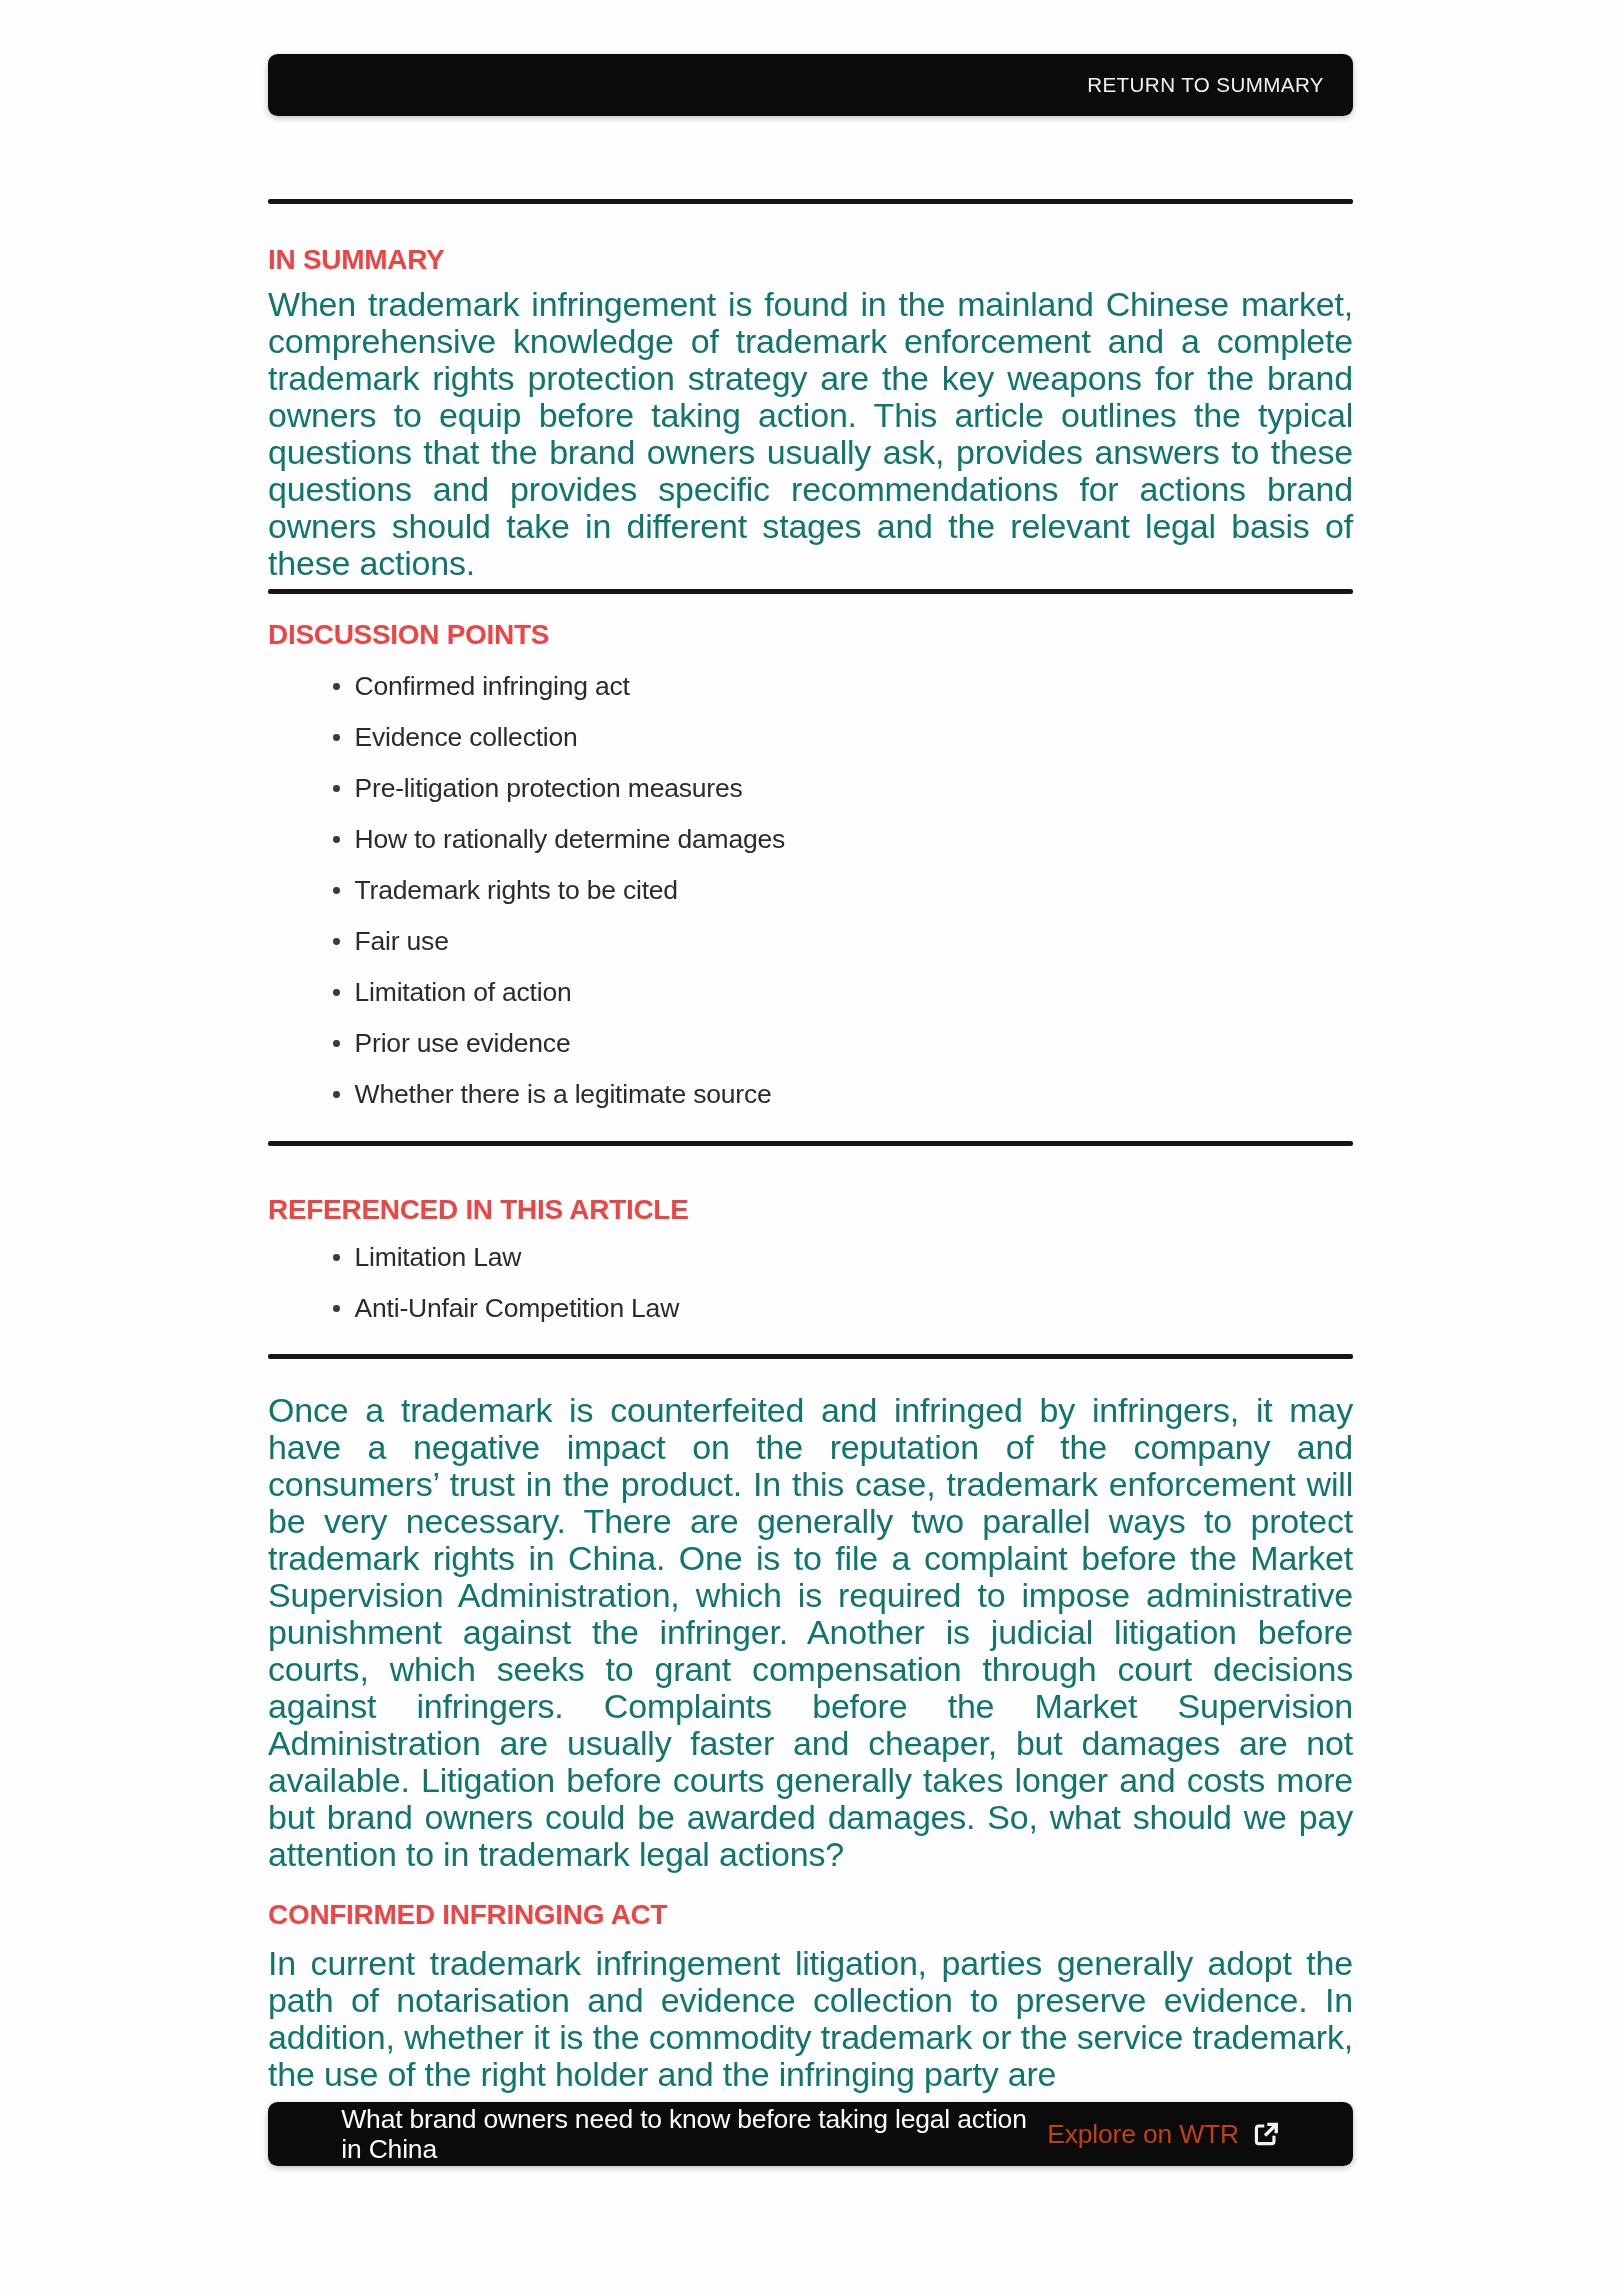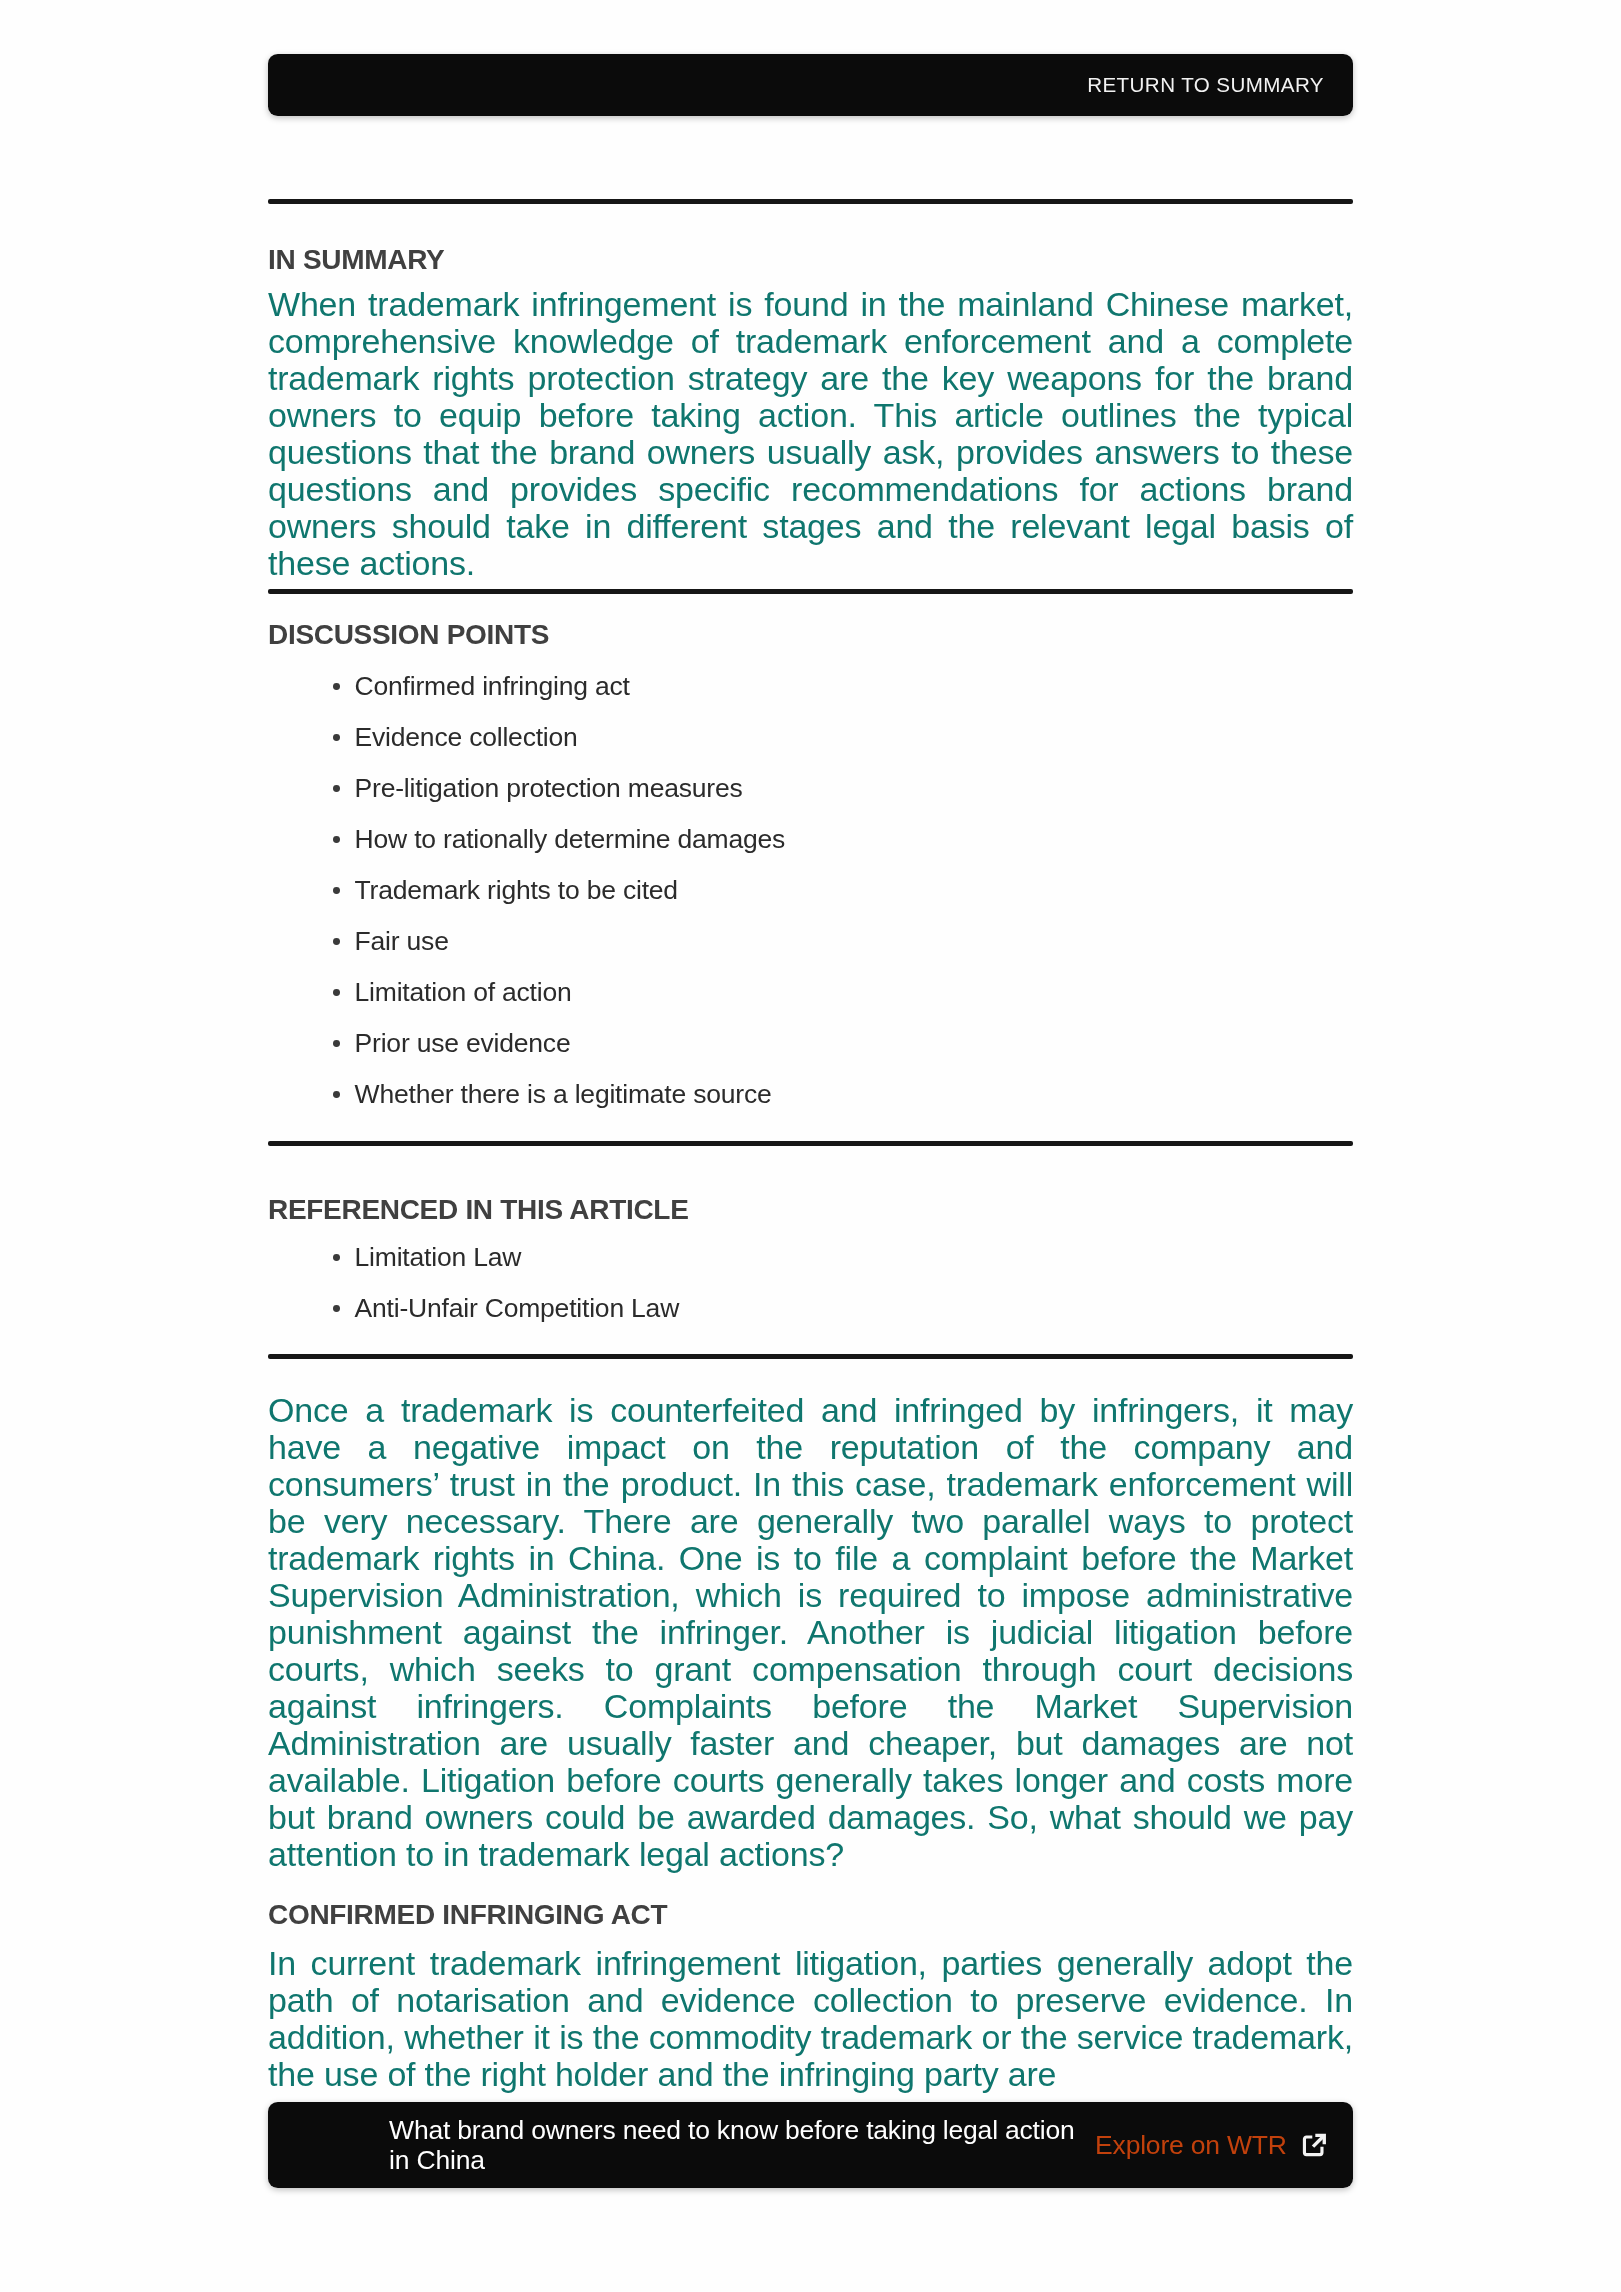--- a/index.html
+++ b/index.html
@@ -44,21 +44,21 @@
     border-radius: 2px;
   }
   .rule-1 { margin-top: 83px; }
   .rule-2 { margin-top: 7.8px; }
   .rule-3 { margin-top: 21.6px; }
   .rule-4 { margin-top: 19.6px; }
   h2.sec-heading {
     font-size: 28px;
     line-height: 33px;
     font-weight: 700;
-    color: #404040;
+    color: #ef4444;
     letter-spacing: -0.3px;
   }
   .h-in-summary   { margin-top: 39px; }
   .h-discussion   { margin-top: 23.5px; }
   .h-referenced   { margin-top: 47px; }
   .h-confirmed    { margin-top: 25.5px; }
   p.body-text {
     font-size: 34px;
     line-height: 37px;
     letter-spacing: -0.2px;
@@ -88,24 +88,24 @@
     border-radius: 50%;
     background: #3a3a3a;
     margin-right: 14.7px;
     flex: 0 0 auto;
   }
   .footer-bar {
     position: absolute;
     left: 268px;
     top: 2102px;
     width: 1085px;
-    height: 86px;
-    display: flex;
-    align-items: center;
-    justify-content: flex-end;
+    height: 64px;
+    display: flex;
+    align-items: center;
+    justify-content: center;
     padding: 0 25.5px 0 25.5px;
   }
   .footer-title {
     color: #ffffff;
     font-size: 26.5px;
     line-height: 30px;
     width: 706px;
     letter-spacing: -0.2px;
   }
   .footer-link {

